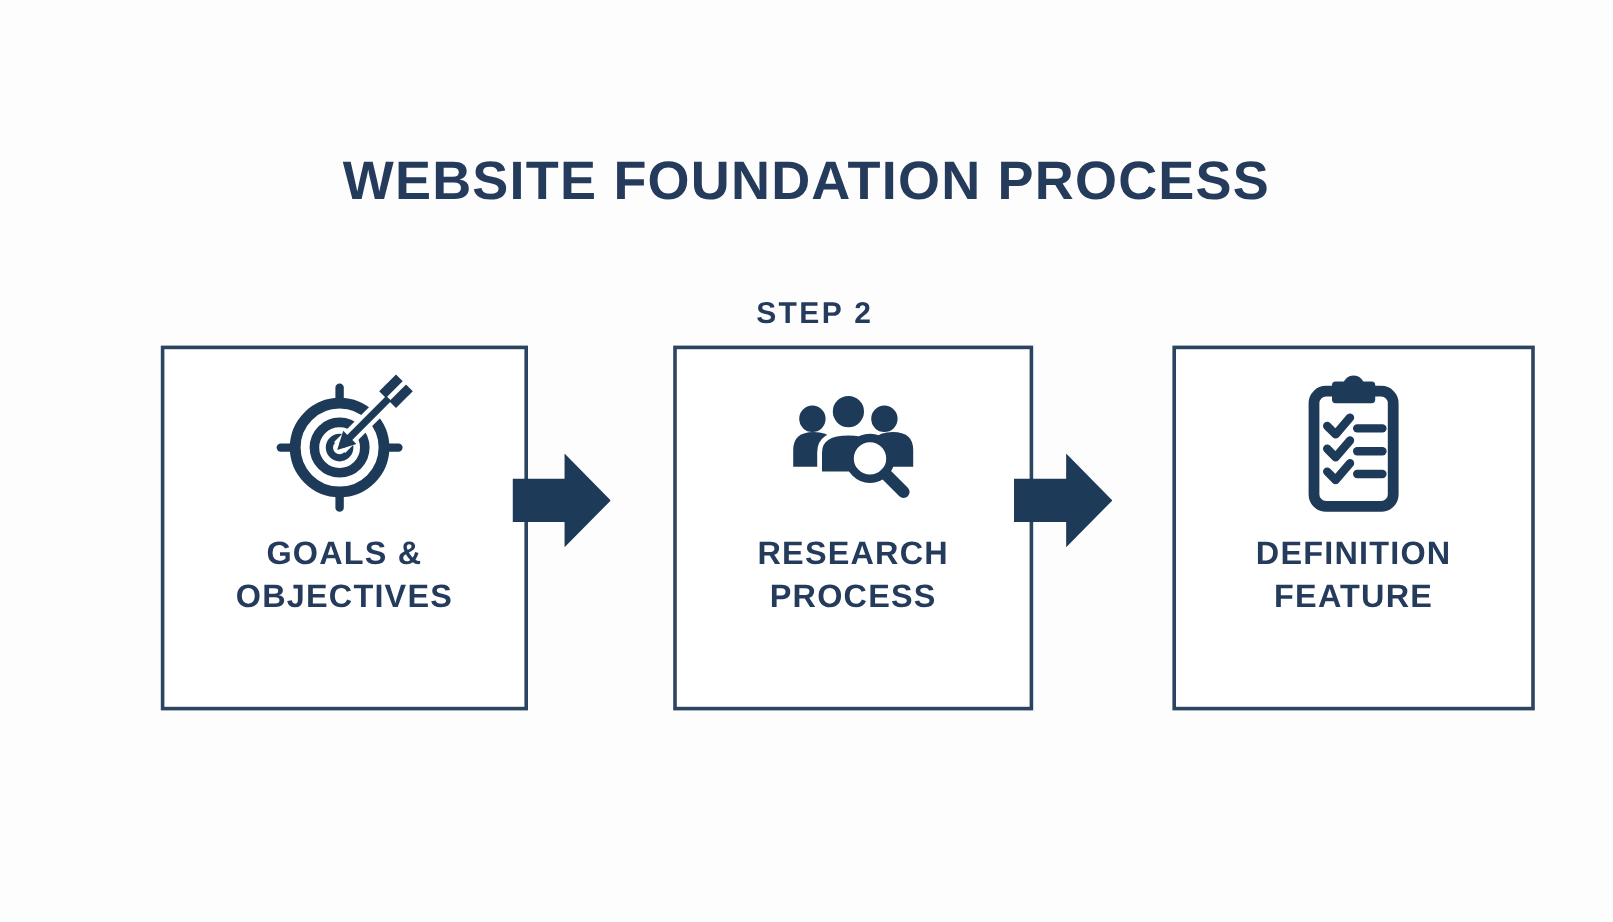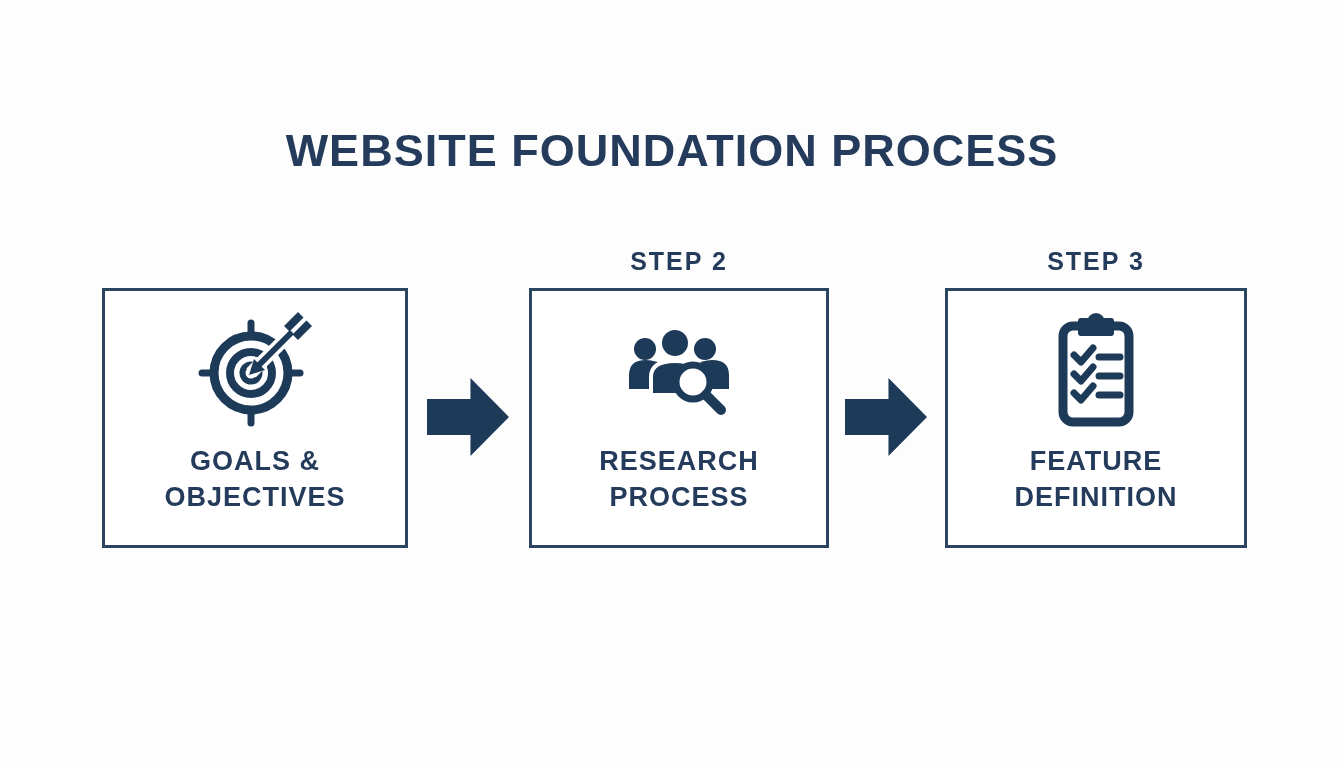--- a/index.html
+++ b/index.html
@@ -38,26 +38,27 @@
     text-align: center;
     font-size: 25px;
     line-height: 30px;
     font-weight: 700;
     letter-spacing: 2px;
     color: var(--text);
   }
   .step-box {
     position: absolute;
     top: 288px;
-    height: 260px;
+    height: 304px;
     border: 3px solid var(--border);
     background: #ffffff;
     display: flex;
     flex-direction: column;
     align-items: center;
+    margin-left: 32px;
   }
   .s1 { left: 102px; width: 306px; }
   .s2 { left: 529px; width: 300px; }
   .s3 { left: 945px; width: 302px; }
 
   .icon {
     margin-top: 19px;
     width: 120px; height: 120px;
     color: var(--navy);
     flex: 0 0 auto;
@@ -128,34 +129,33 @@
       <line x1="87" y1="80" x2="102" y2="95" stroke="currentColor" stroke-width="10" stroke-linecap="round"></line>
     </svg>
     <div class="box-text">
       <div>RESEARCH</div>
       <div>PROCESS</div>
     </div>
   </div>
 
   <div class="arrow a2"></div>
 
-  <div class="step-label s3">STEP 3</div>
   <div class="step-box s3">
     <svg class="icon" viewBox="0 0 120 120">
       <rect x="27" y="16" width="66" height="96" rx="10" fill="#ffffff" stroke="currentColor" stroke-width="9"></rect>
       <circle cx="60" cy="12" r="9" fill="currentColor"></circle>
       <rect x="42" y="8" width="36" height="18" rx="3" fill="currentColor"></rect>
       <g stroke="currentColor" stroke-width="7" fill="none" stroke-linecap="round" stroke-linejoin="round">
         <polyline points="38,45 45,52 57,38"></polyline>
         <line x1="63" y1="47" x2="84" y2="47"></line>
         <polyline points="38,64 45,71 57,57"></polyline>
         <line x1="63" y1="66" x2="84" y2="66"></line>
         <polyline points="38,83 45,90 57,76"></polyline>
         <line x1="63" y1="85" x2="84" y2="85"></line>
       </g>
     </svg>
     <div class="box-text">
+      <div>DEFINITION</div>
       <div>FEATURE</div>
-      <div>DEFINITION</div>
     </div>
   </div>
 
 </div>
 
 </body></html>

